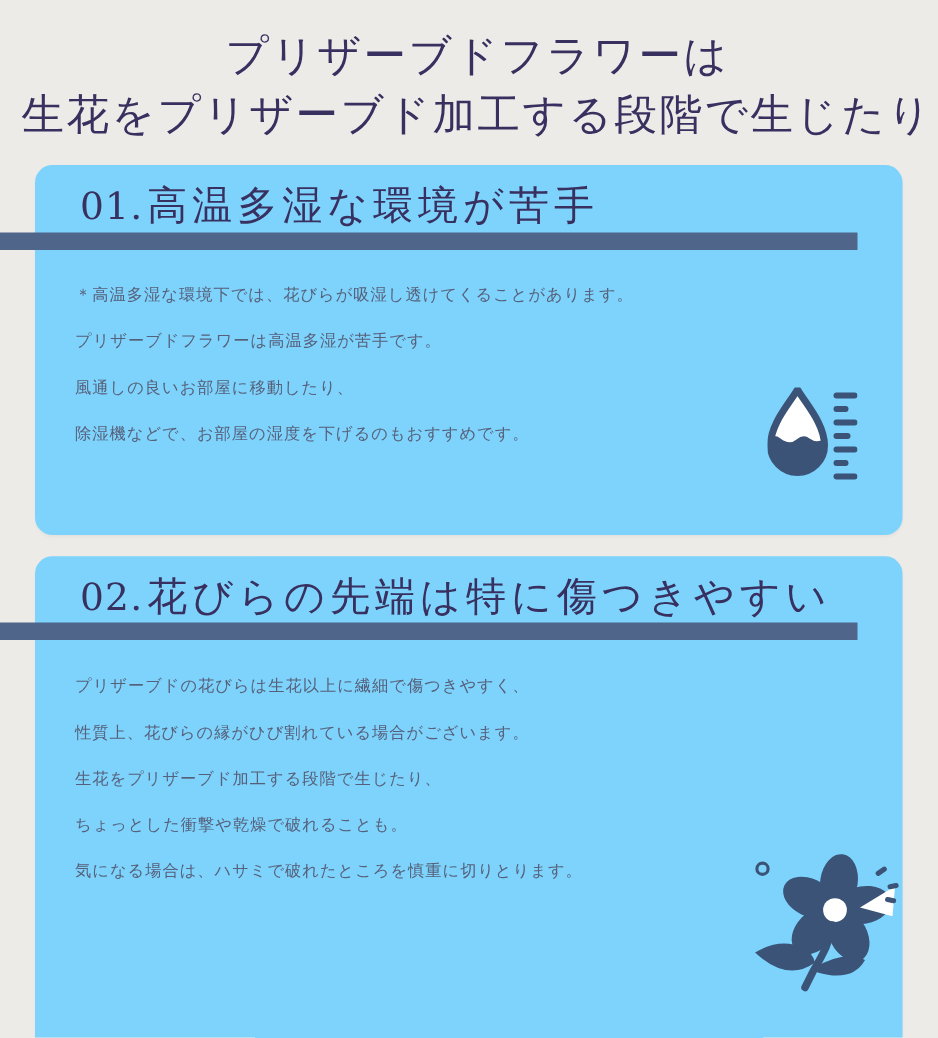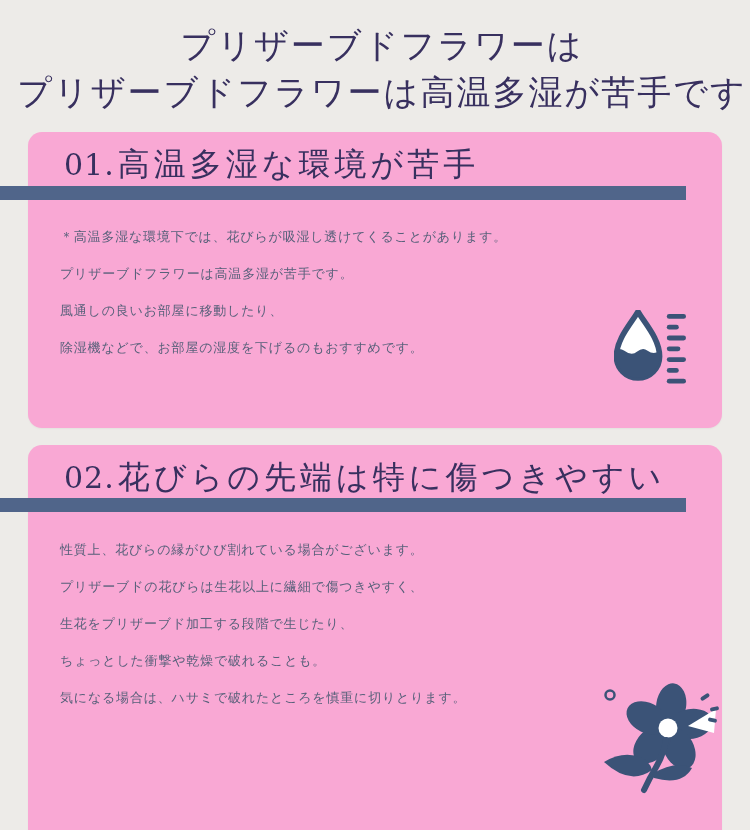--- a/index.html
+++ b/index.html
@@ -22,21 +22,21 @@
     line-height:47px;
     letter-spacing:2px;
     font-weight:500;
   }
 
   
   .card{
     position:absolute;
     left:28px;
     width:694px;
-    background:#f9a8d4;
+    background:#7dd3fc;
     border-radius:14px;
     box-shadow:0 1px 2px rgba(0,0,0,0.04);
   }
   .card1{top:132px;height:296px;}
   .card2{top:445px;height:405px;}
 
   .card h2{
     margin:0;
     padding:10px 0 0 36px;
     font-family:"DejaVu Serif","Liberation Serif",serif;
@@ -85,39 +85,39 @@
   .flower-icon{left:600px;top:682px;width:124px;height:114px;}
   .icon svg{display:block;width:100%;height:100%;}
 </style>
 </head>
 <body>
 
 <div class="page">
 
   <div class="title">
     <div>プリザーブドフラワーは</div>
-    <div>プリザーブドフラワーは高温多湿が苦手です</div>
+    <div>生花をプリザーブド加工する段階で生じたり</div>
   </div>
 
   <section class="card card1">
     <h2><span class="num">01.</span><span>高温多湿な環境が苦手</span></h2>
     <div class="body">
       <p>＊高温多湿な環境下では、花びらが吸湿し透けてくることがあります。</p>
       <p>プリザーブドフラワーは高温多湿が苦手です。</p>
       <p>風通しの良いお部屋に移動したり、</p>
       <p>除湿機などで、お部屋の湿度を下げるのもおすすめです。</p>
     </div>
   </section>
   <div class="accent-bar bar1"></div>
 
   <section class="card card2">
     <h2><span class="num">02.</span><span>花びらの先端は特に傷つきやすい</span></h2>
     <div class="body">
+      <p>プリザーブドの花びらは生花以上に繊細で傷つきやすく、</p>
       <p>性質上、花びらの縁がひび割れている場合がございます。</p>
-      <p>プリザーブドの花びらは生花以上に繊細で傷つきやすく、</p>
       <p>生花をプリザーブド加工する段階で生じたり、</p>
       <p>ちょっとした衝撃や乾燥で破れることも。</p>
       <p>気になる場合は、ハサミで破れたところを慎重に切りとります。</p>
     </div>
   </section>
   <div class="accent-bar bar2"></div>
 
   <div class="icon humidity-icon">
     <svg viewBox="0 0 90 100" xmlns="http://www.w3.org/2000/svg">
       <defs>

